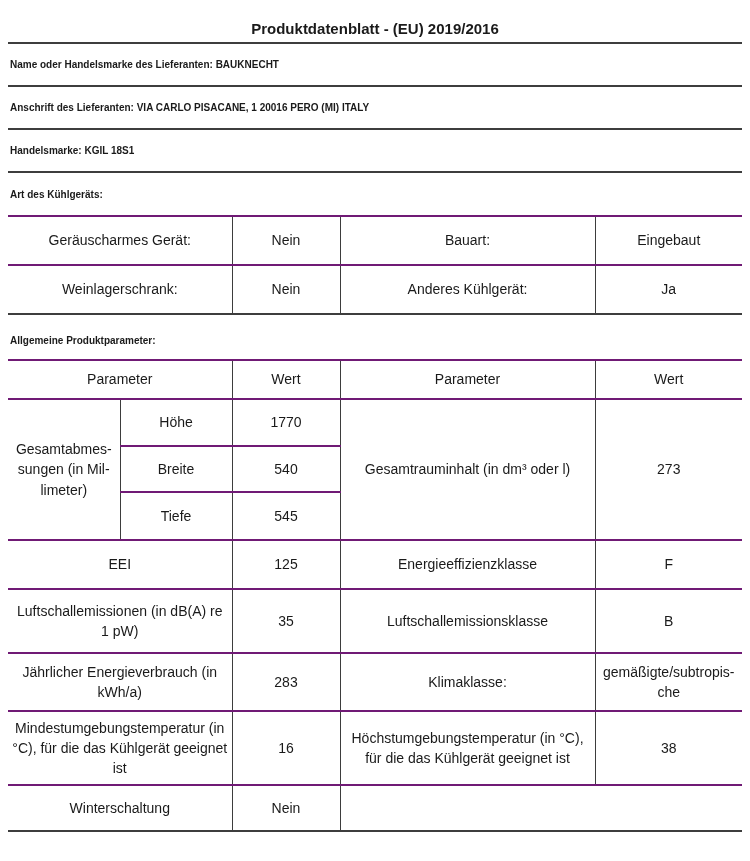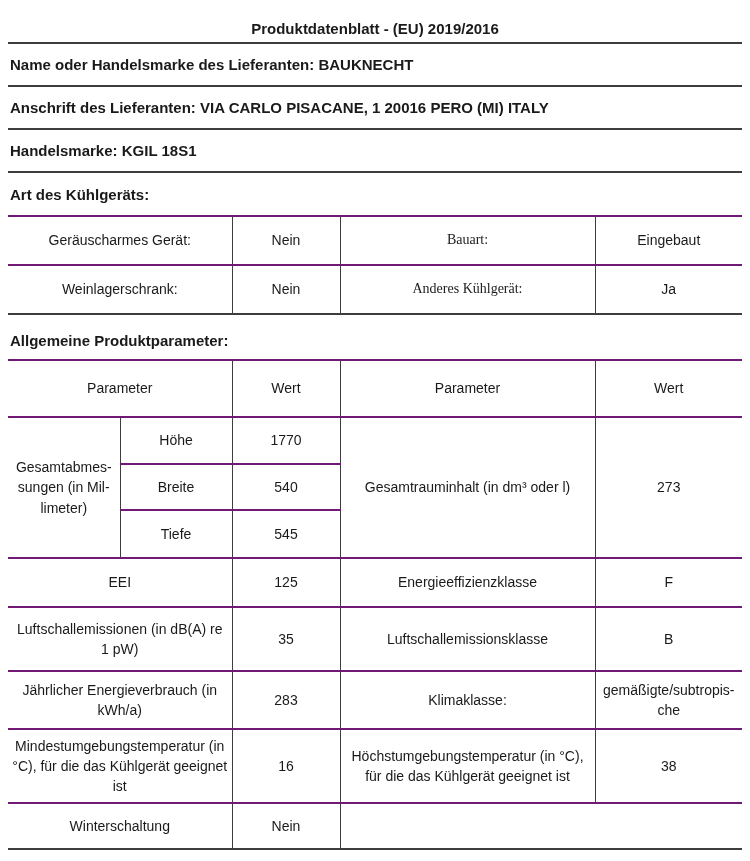--- a/index.html
+++ b/index.html
@@ -25,21 +25,21 @@
     justify-content: center;
     font-weight: bold;
     font-size: 15px;
   }
   .headline {
     height: 41px;
     border-bottom: 2px solid #3d3d3d;
     display: flex;
     align-items: center;
     font-weight: bold;
-    font-size: 15px;
+    font-size: 10px;
     padding-left: 2px;
   }
   .headline.noline {
     border-bottom: none;
     height: 42px;
   }
   .headline.params {
     height: 38px;
     margin-top: 6px;
   }
@@ -55,21 +55,21 @@
     font-size: 14px;
     line-height: 1.45;
     vertical-align: middle;
     padding: 2px 4px;
     overflow: hidden;
     text-align: center;
   }
   td.lbl { text-align: left; }
   td.val { text-align: center; }
   td.vr  { border-right: 1px solid #3d3d3d; }
-  td.top { vertical-align: top; padding-top: 7px; font-family: Liberation Serif, serif; }
+  td.top { vertical-align: top; padding-top: 7px; }
   td.pre { white-space: pre-line; }
 </style>
 </head>
 <body>
 
 <div class="page">
 
   <div class="doc-title">Produktdatenblatt - (EU) 2019/2016</div>
 
   <div class="headline">Name oder Handelsmarke des Lieferanten: BAUKNECHT</div>
@@ -104,21 +104,21 @@
 
   <table class="tbl">
     <colgroup>
       <col style="width:112px">
         <col style="width:112px">
         <col style="width:108px">
         <col style="width:255px">
         <col style="width:147px">
     </colgroup>
     <tbody>
-      <tr style="height:57px">
+      <tr style="height:39px">
         <td class="val vr" colspan="2">Parameter</td>
         <td class="val vr">Wert</td>
         <td class="val vr">Parameter</td>
         <td class="val">Wert</td>
       </tr>
       <tr style="height:47px">
         <td class="lbl vr pre" rowspan="3">Gesamtabmes-
 sungen (in Mil-
 limeter)</td>
         <td class="lbl vr">Höhe</td>

